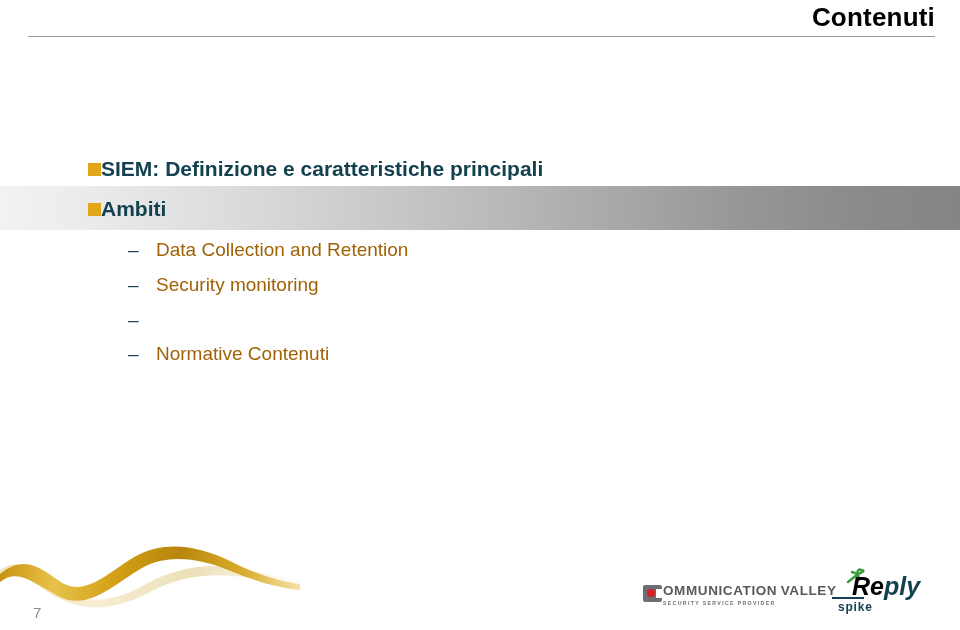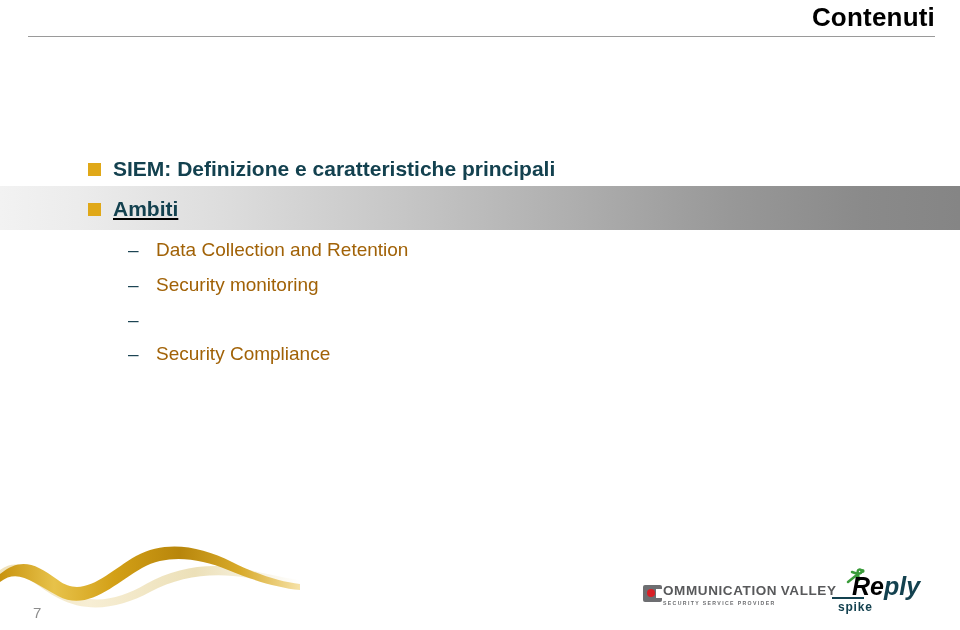--- a/index.html
+++ b/index.html
@@ -79,29 +79,28 @@
   .bullet-l1 .marker {
     width: 13px;
     height: 13px;
     background: #e0a818;
     display: inline-block;
     flex: 0 0 auto;
     position: relative;
     top: 0px;
   }
   .bullet-l1 .text {
-    margin-left: 12px;
     font-size: 21px;
     font-weight: bold;
     color: #13414f;
     line-height: 26px;
   }
 
   .bullet-item-0 { top: 156px; }
-  .bullet-item-1 { top: 196px; text-decoration: underline; }
+  .bullet-item-1 { top: 196px; }
 
   .bullet-l2 {
     position: absolute;
     display: flex;
     align-items: baseline;
     left: 128px;
     white-space: nowrap;
   }
   .bullet-l2 .dash {
     font-size: 19px;
@@ -277,21 +276,21 @@
       <span class="dash">–</span>
       <span class="text">Security monitoring</span>
     </div>
 
     <div class="bullet-l2 sub-item-2">
       <span class="dash">–</span>
     </div>
 
     <div class="bullet-l2 sub-item-3">
       <span class="dash">–</span>
-      <span class="text">Security Compliance</span>
+      <span class="text">Normative Contenuti</span>
     </div>
 
   </div>
 
   <svg class="wave" viewBox="0 0 300 80" preserveAspectRatio="none">
     <defs>
       <linearGradient id="goldGrad" x1="0" y1="0" x2="1" y2="0">
         <stop offset="0%" stop-color="#c8930f"></stop>
         <stop offset="18%" stop-color="#e7c24a"></stop>
         <stop offset="38%" stop-color="#d3a017"></stop>

